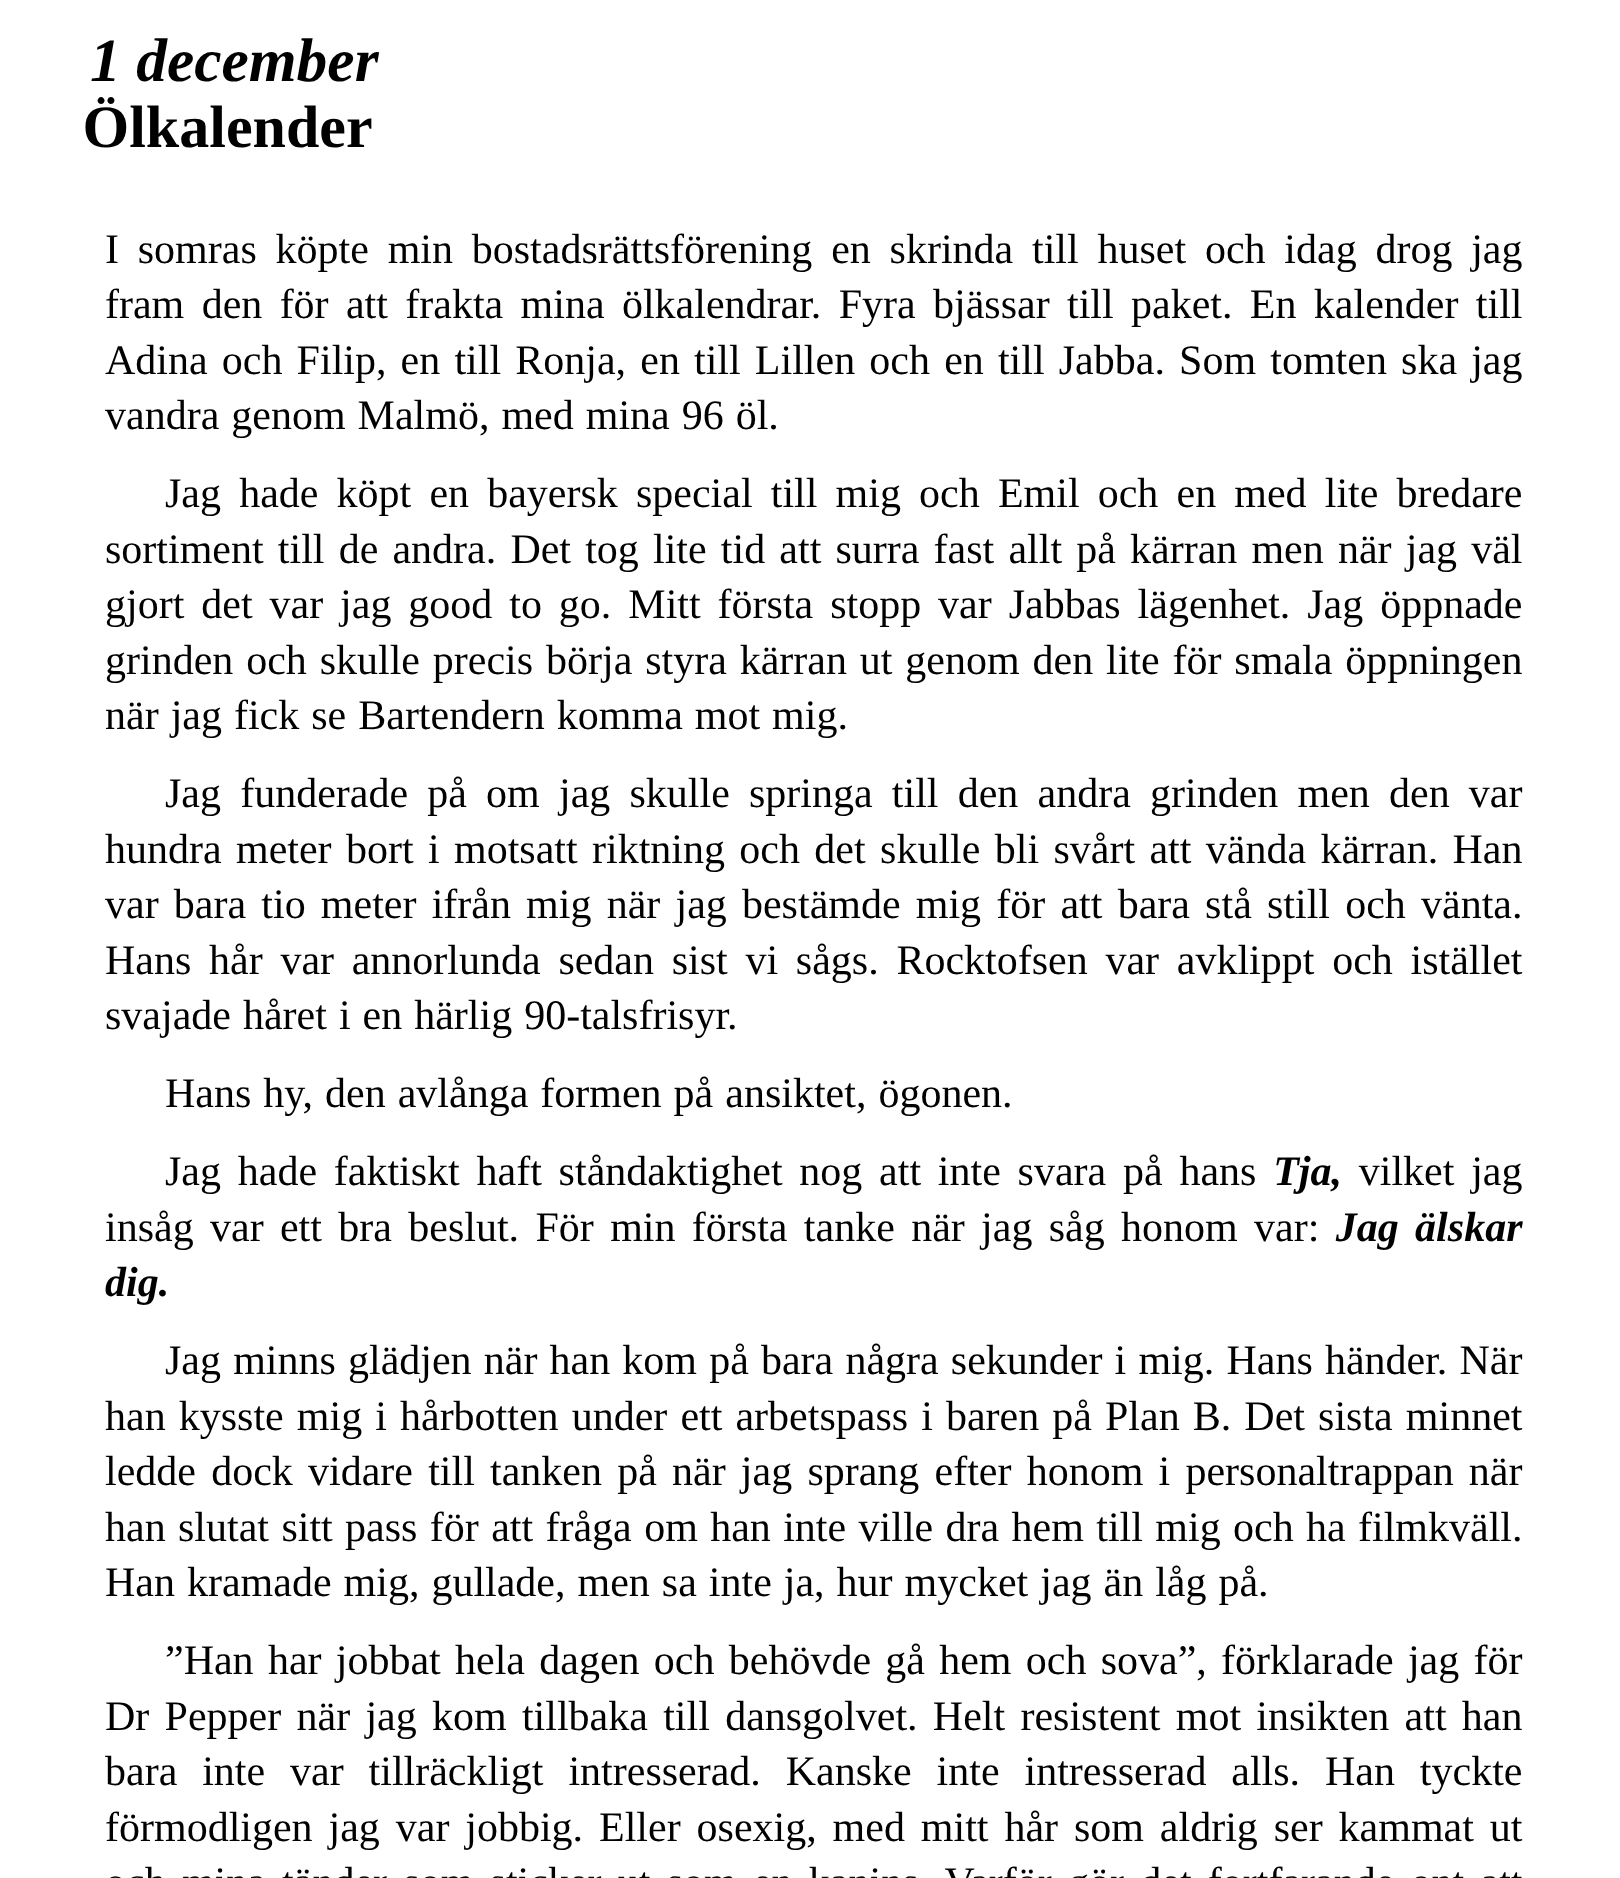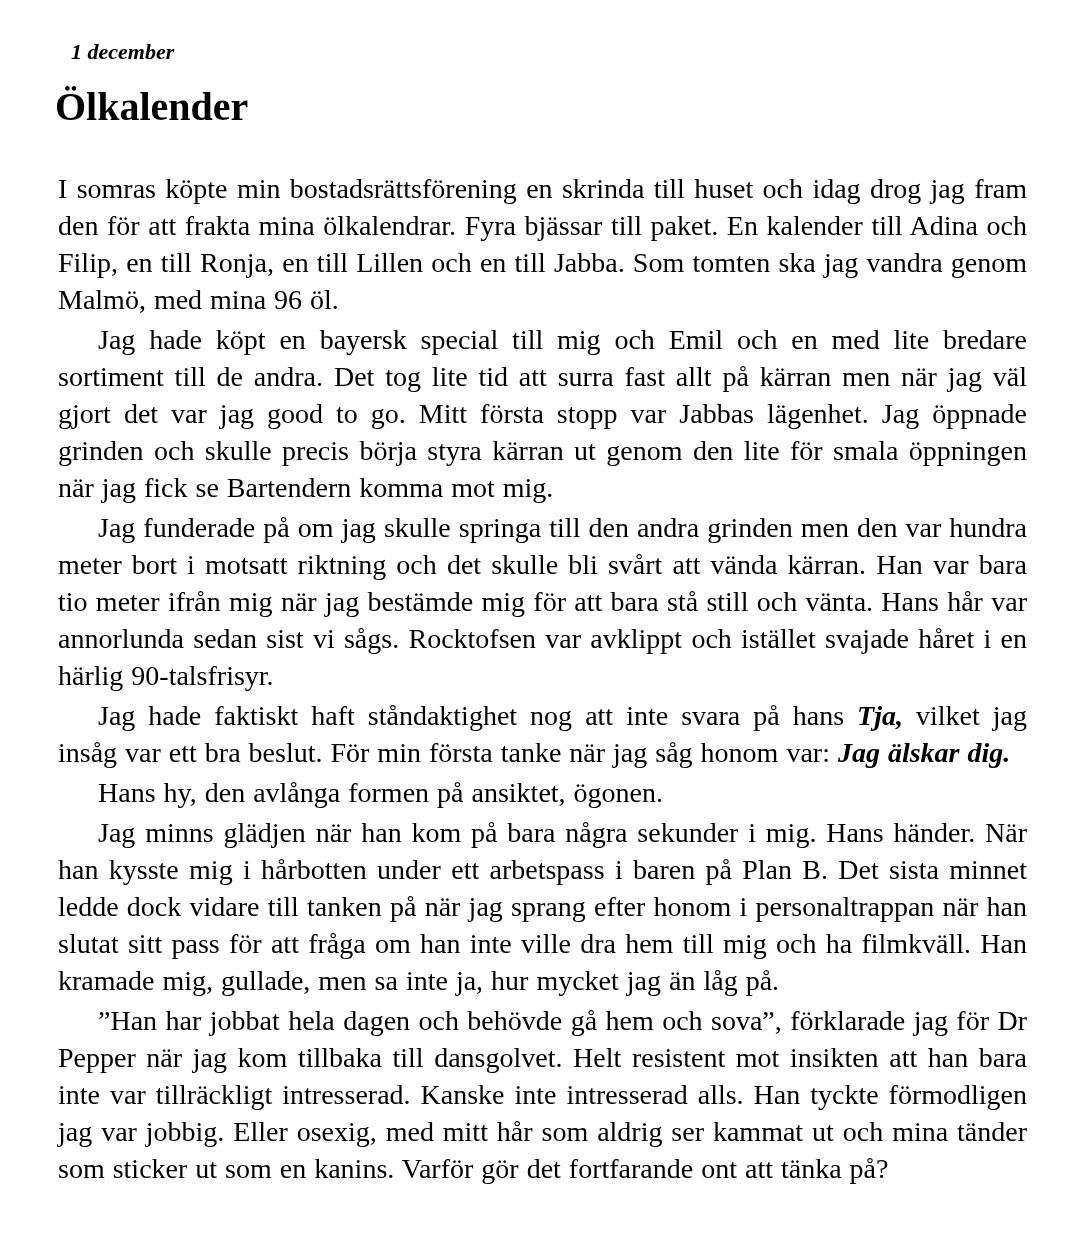--- a/index.html
+++ b/index.html
@@ -15,34 +15,34 @@
     color: #000000;
     box-sizing: border-box;
     padding: 16px 50px 0 55px;
     font-family: "Liberation Serif", "DejaVu Serif", serif;
     overflow: hidden;
   }
   .heading-block {
     margin: 0 0 44px 0;
   }
   .title-date {
-    margin: 16px;
-    font-size: 22px;
+    margin: 5px;
+    font-size: 41px;
     line-height: 39px;
     font-weight: bold;
     font-style: italic;
   }
   .title-main {
     margin: 0;
     font-size: 40px;
     line-height: 39px;
     font-weight: bold;
   }
   .body-text p {
-    margin: 3px;
+    margin: 15px;
     font-size: 28px;
     line-height: 37px;
     text-align: justify;
     text-indent: 40px;
     word-spacing: 1px;
   }
   .body-text p.first {
     text-indent: 0;
   }
   .bi {
@@ -57,19 +57,19 @@
 
   <div class="heading-block">
     <h1 class="title-date">1 december</h1>
     <h2 class="title-main">Ölkalender</h2>
   </div>
 
   <div class="body-text">
     <p class="first">I somras köpte min bostadsrättsförening en skrinda till huset och idag drog jag fram den för att frakta mina ölkalendrar. Fyra bjässar till paket. En kalender till Adina och Filip, en till Ronja, en till Lillen och en till Jabba. Som tomten ska jag vandra genom Malmö, med mina 96 öl.</p>
     <p>Jag hade köpt en bayersk special till mig och Emil och en med lite bredare sortiment till de andra. Det tog lite tid att surra fast allt på kärran men när jag väl gjort det var jag good to go. Mitt första stopp var Jabbas lägenhet. Jag öppnade grinden och skulle precis börja styra kärran ut genom den lite för smala öppningen när jag fick se Bartendern komma mot mig.</p>
     <p>Jag funderade på om jag skulle springa till den andra grinden men den var hundra meter bort i motsatt riktning och det skulle bli svårt att vända kärran. Han var bara tio meter ifrån mig när jag bestämde mig för att bara stå still och vänta. Hans hår var annorlunda sedan sist vi sågs. Rocktofsen var avklippt och istället svajade håret i en härlig 90-talsfrisyr.</p>
+    <p>Hans hy, den avlånga formen på ansiktet, ögonen.</p>
     <p><span>Jag hade faktiskt haft ståndaktighet nog att inte svara på hans </span><span class="bi">Tja,</span><span> vilket jag insåg var ett bra beslut. För min första tanke när jag såg honom var: </span><span class="bi">Jag älskar dig.</span></p>
-    <p>Hans hy, den avlånga formen på ansiktet, ögonen.</p>
     <p>Jag minns glädjen när han kom på bara några sekunder i mig. Hans händer. När han kysste mig i hårbotten under ett arbetspass i baren på Plan B. Det sista minnet ledde dock vidare till tanken på när jag sprang efter honom i personaltrappan när han slutat sitt pass för att fråga om han inte ville dra hem till mig och ha filmkväll. Han kramade mig, gullade, men sa inte ja, hur mycket jag än låg på.</p>
     <p>”Han har jobbat hela dagen och behövde gå hem och sova”, förklarade jag för Dr Pepper när jag kom tillbaka till dansgolvet. Helt resistent mot insikten att han bara inte var tillräckligt intresserad. Kanske inte intresserad alls. Han tyckte förmodligen jag var jobbig. Eller osexig, med mitt hår som aldrig ser kammat ut och mina tänder som sticker ut som en kanins. Varför gör det fortfarande ont att tänka på?</p>
   </div>
 
 </div>
 
 </body></html>

